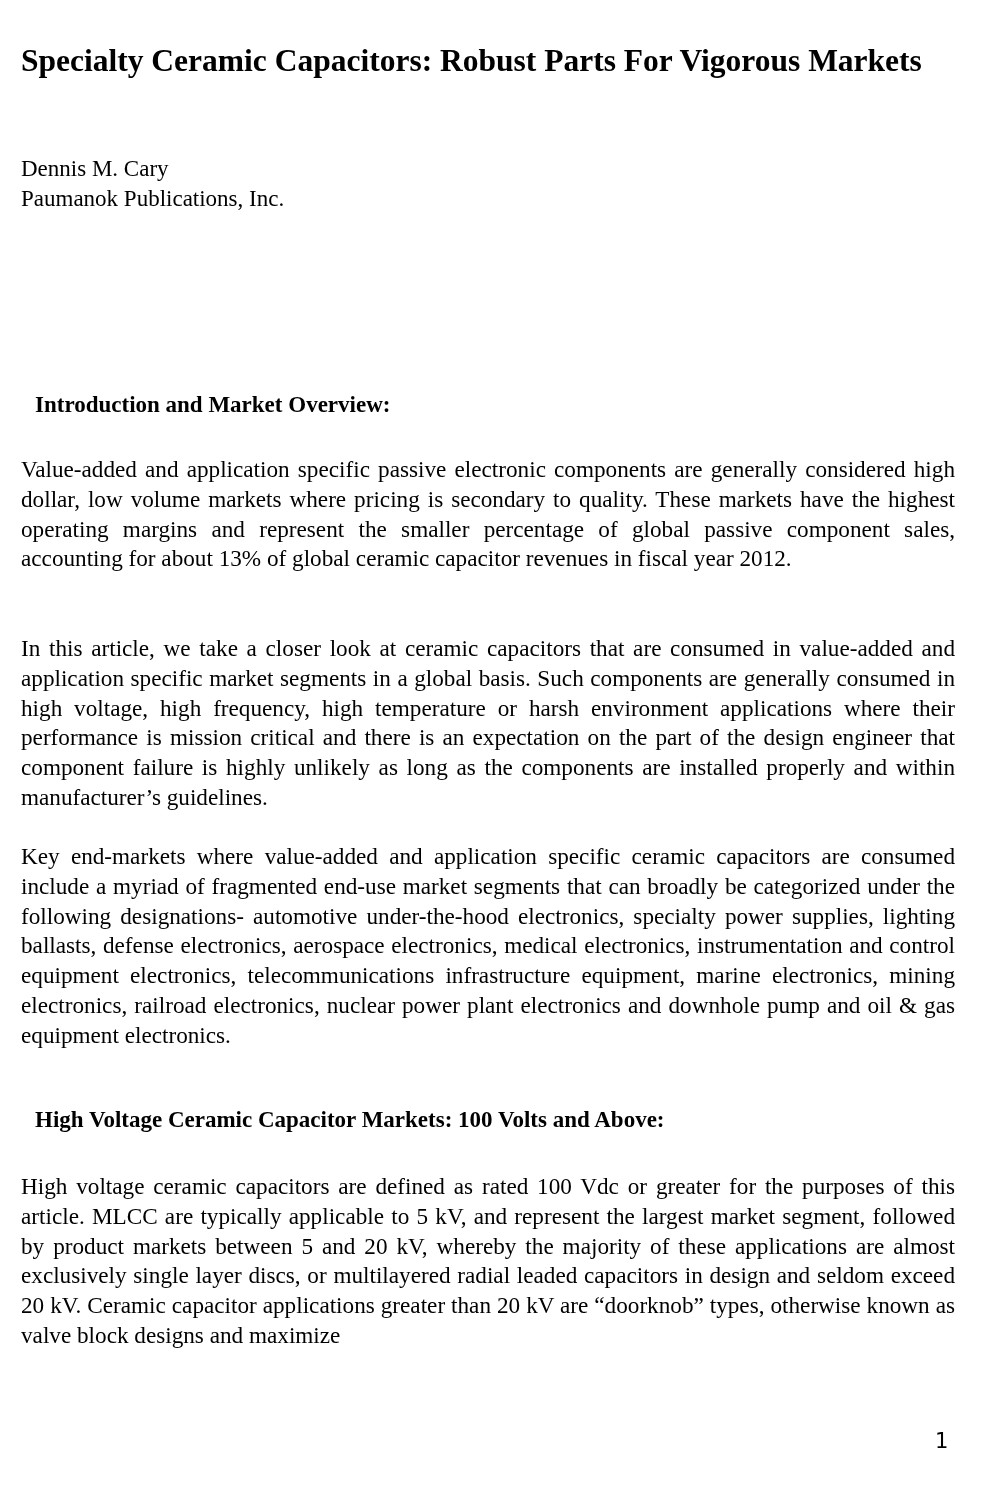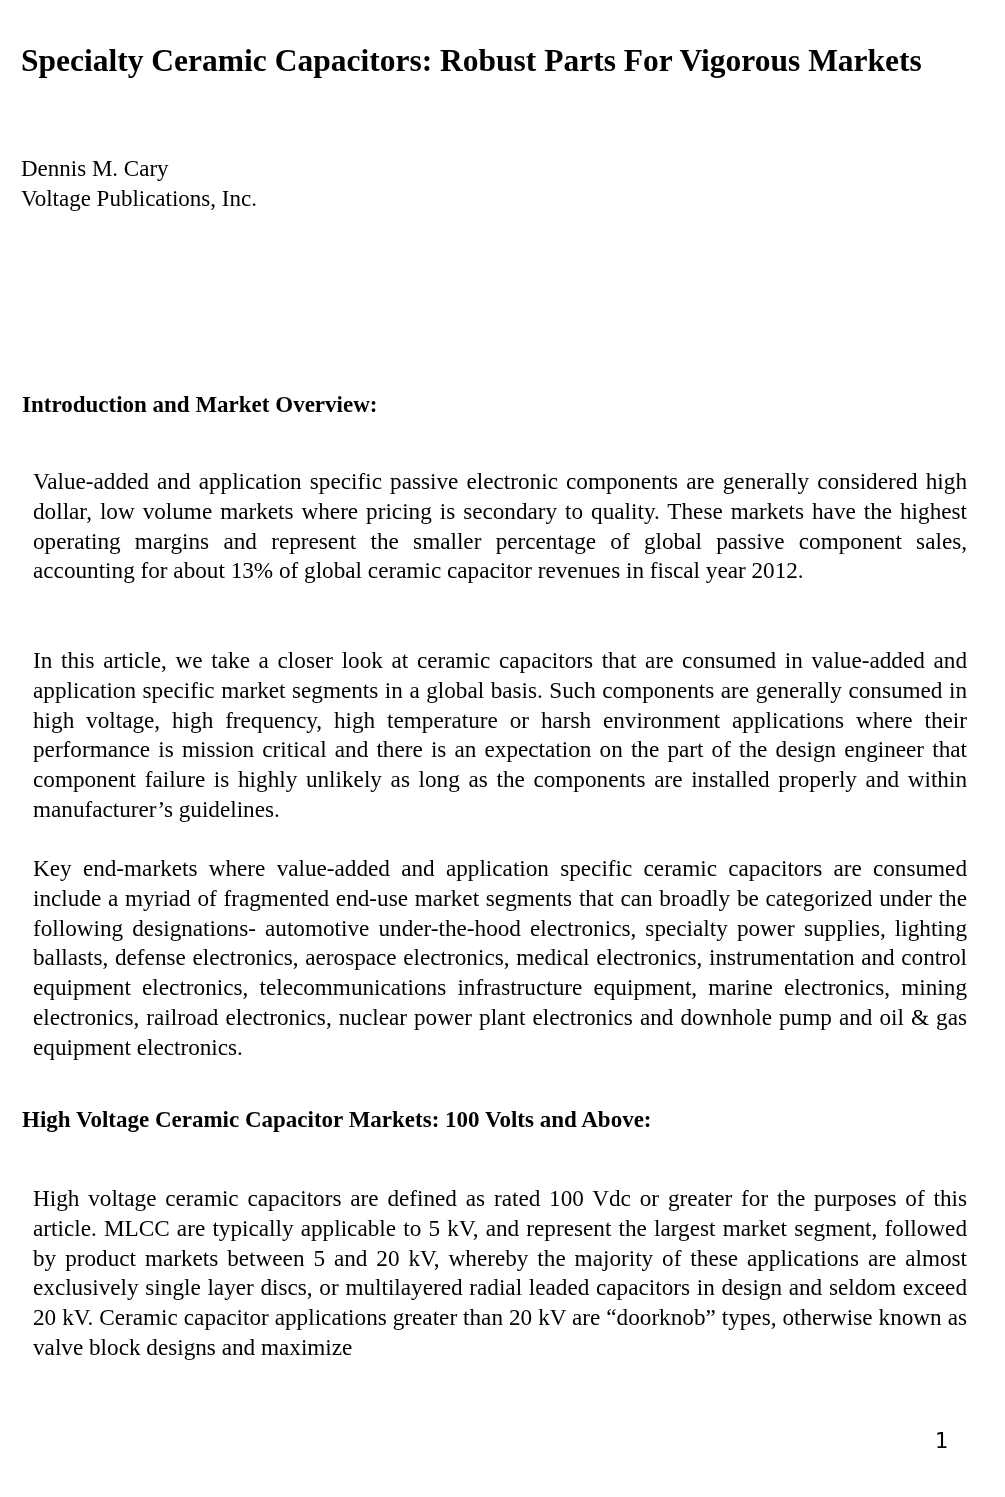--- a/index.html
+++ b/index.html
@@ -34,32 +34,32 @@
     .author-block {
       position: absolute;
       top: 154px;
       left: 0;
       font-size: 23px;
       line-height: 30px;
     }
     .author-block div { white-space: nowrap; }
     .heading {
       position: absolute;
-      left: 1px;
+      left: 14px;
       margin: 0;
       font-size: 23px;
       line-height: 30px;
       font-weight: bold;
       white-space: nowrap;
     }
     .para {
       position: absolute;
       left: 0;
       width: 934px;
-      margin: 12px;
+      margin: 0;
       font-size: 23.2px;
       line-height: 29.8px;
       text-align: justify;
     }
     .footer {
       position: absolute;
       top: 1509px;
       left: 21px;
       font-size: 19px;
       line-height: 28px;
@@ -75,21 +75,21 @@
   </style>
 </head>
 <body>
 
 <div class="page">
 
   <h1 class="title">Specialty Ceramic Capacitors: Robust Parts For Vigorous Markets</h1>
 
   <div class="author-block">
     <div>Dennis M. Cary</div>
-    <div>Voltage Publications, Inc.</div>
+    <div>Paumanok Publications, Inc.</div>
   </div>
 
   <h2 class="heading" style="top: 390px;">Introduction and Market Overview:</h2>
 
   <p class="para" style="top: 455px;">Value-added and application specific passive electronic components are generally considered high dollar, low volume markets where pricing is secondary to quality. These markets have the highest operating margins and represent the smaller percentage of global passive component sales, accounting for about 13% of global ceramic capacitor revenues in fiscal year 2012.</p>
 
   <p class="para" style="top: 634px;">In this article, we take a closer look at ceramic capacitors that are consumed in value-added and application specific market segments in a global basis. Such components are generally consumed in high voltage, high frequency, high temperature or harsh environment applications where their performance is mission critical and there is an expectation on the part of the design engineer that component failure is highly unlikely as long as the components are installed properly and within manufacturer’s guidelines.</p>
 
   <p class="para" style="top: 842px;">Key end-markets where value-added and application specific ceramic capacitors are consumed include a myriad of fragmented end-use market segments that can broadly be categorized under the following designations- automotive under-the-hood electronics, specialty power supplies, lighting ballasts, defense electronics, aerospace electronics, medical electronics, instrumentation and control equipment electronics, telecommunications infrastructure equipment, marine electronics, mining electronics, railroad electronics, nuclear power plant electronics and downhole pump and oil &amp; gas equipment electronics.</p>
 

